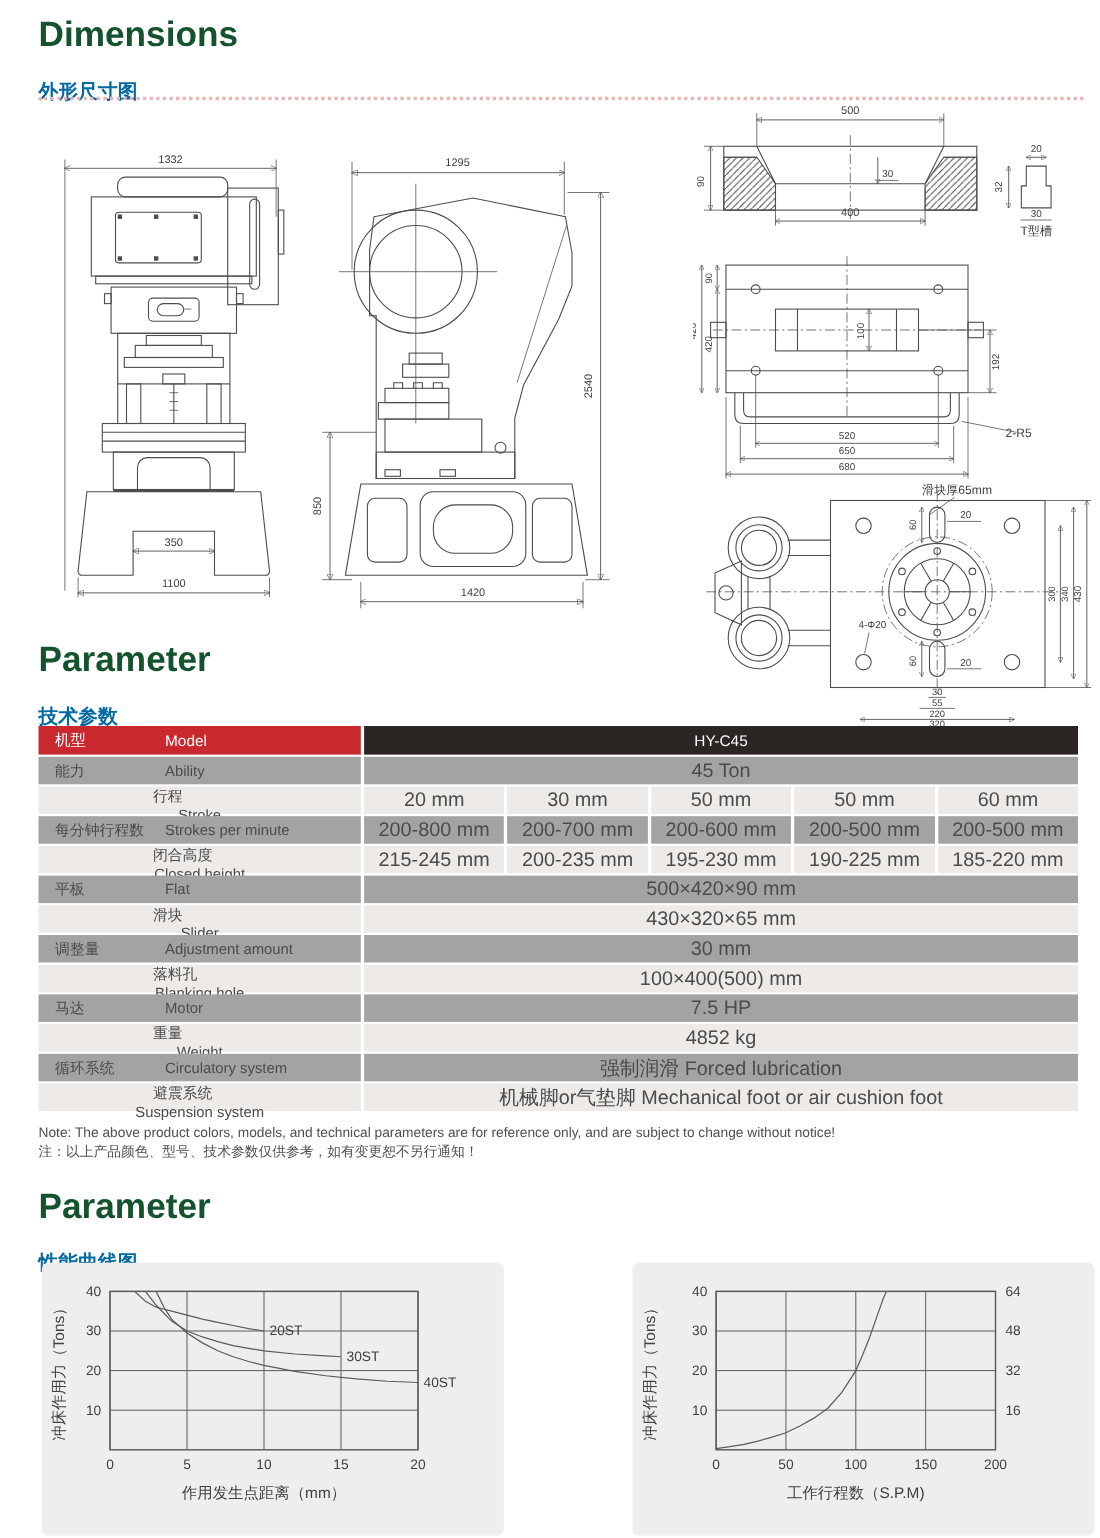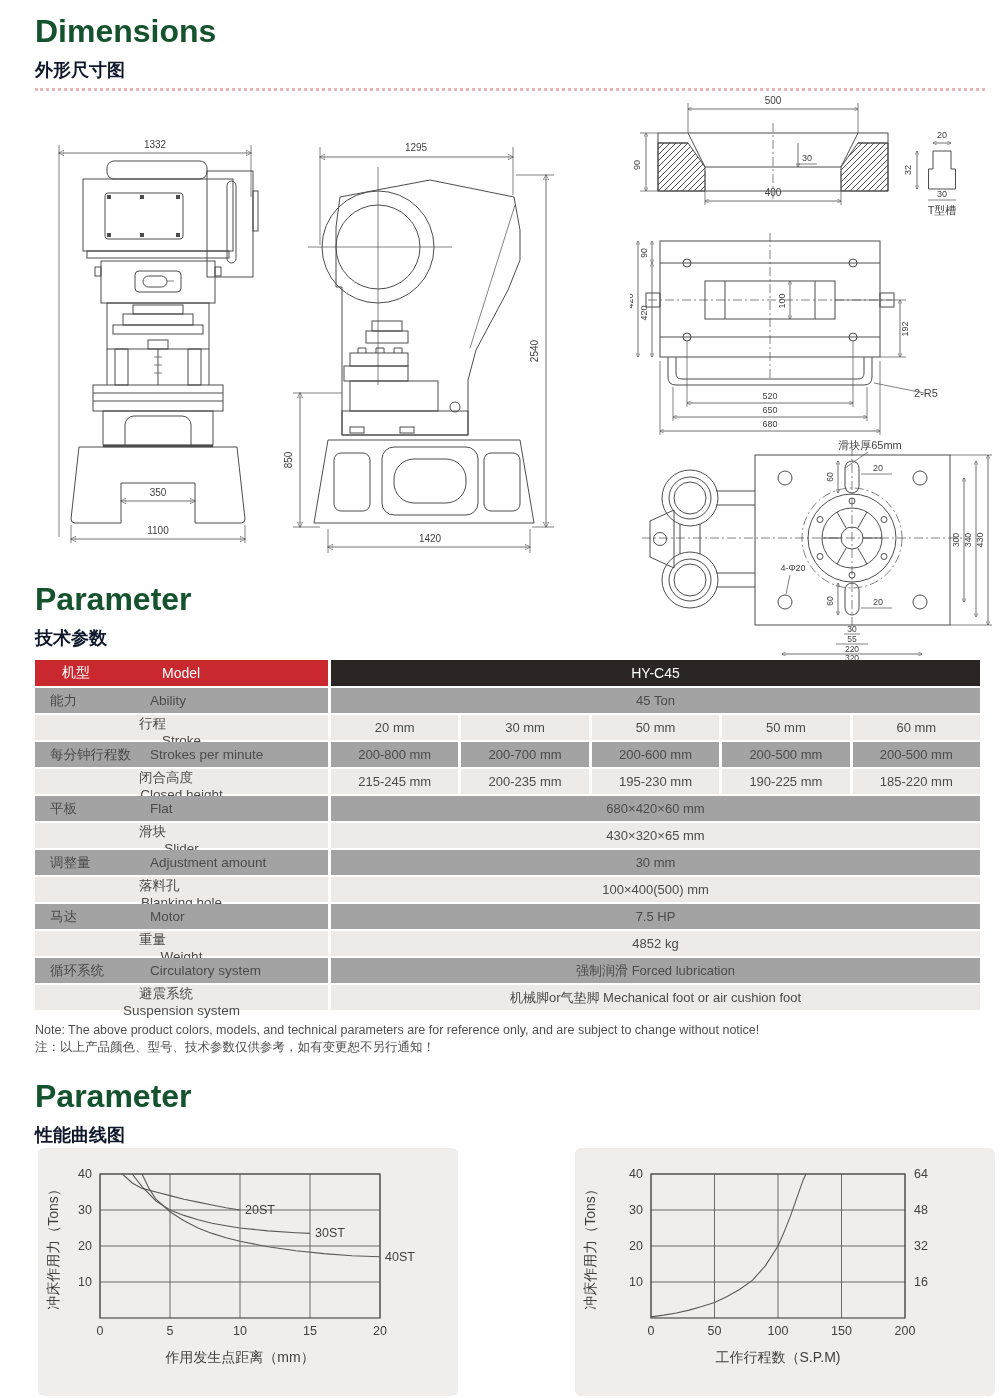--- a/index.html
+++ b/index.html
@@ -1,44 +1,44 @@
 <!DOCTYPE html>
 <html><head>
 <meta charset="utf-8">
 <style>
   * { box-sizing: border-box; }
   body { margin:0; background:#fff; font-family:"Liberation Sans", sans-serif; }
   .page { position:relative; width:1000px; height:1398px; background:#fff; overflow:hidden; }
 
   .sec-head { position:absolute; left:35px; }
   .h-en { font-size:32px; font-weight:bold; color:#14532d; line-height:1.05; }
-  .h-cn { font-size:18px; font-weight:bold; color:#0f172a; margin-top:9px; }
+  .h-cn { font-size:18px; font-weight:bold; color:#0369a1; margin-top:22px; }
   .dotline { position:absolute; left:35px; width:950px; top:88px; border-top:3px dotted #e9b4b6; }
 
   
   .dwg { position:absolute; }
   .dwg path, .dwg rect, .dwg line, .dwg circle, .dwg polygon, .dwg polyline, .dwg ellipse
     { fill:none; stroke:#4d4d4d; stroke-width:1; }
   .dwg .thin { stroke-width:0.7; }
   .dwg .dim  { stroke-width:0.8; }
   .dwg .thick{ stroke-width:2.6; }
   .dwg .cl   { stroke-width:0.7; stroke-dasharray:9 3 2 3; }
   .dwg .dot  { fill:#4d4d4d; stroke:none; }
   .dwg .hat  { fill:url(#hatch3); }
   .dwg text  { fill:#3f3f3f; font-size:10px; stroke:none; font-family:"Liberation Sans",sans-serif; text-anchor:middle; }
   .dwg text.s9 { font-size:9px; } .dwg text.s8 { font-size:8.5px; } .dwg text.s11 { font-size:11px; }
 
   
   .spec-table { position:absolute; left:35px; top:660px; width:945px;
     display:grid; grid-template-columns:118px 172px repeat(5,1fr);
     column-gap:3px; row-gap:2px; }
   .cell { height:25px; display:flex; align-items:center; justify-content:center;
-    font-size:13px; color:#4b4b4b; }
+    font-size:18px; color:#4b4b4b; }
   .hdr-label { grid-column:1/3; height:26px; background:#c9292e; color:#fff;
-    justify-content:flex-start; font-size:14px;padding-left:12px; }
+    justify-content:flex-start; font-size:14px; }
   .hdr-value { grid-column:3/8; height:26px; background:#2b2523; color:#fff; font-size:14px;text-align:center; }
   .lab { grid-column:1/3; justify-content:flex-start; font-size:13.5px; }
   .lcn { width:115px; padding-left:15px; } .len { flex:1; }
   .span5 { grid-column:3/8; }
   .bg-w { background:#a3a3a3; } .bg-g { background:#edeae7;flex-direction:column; }
 
   .notes { position:absolute; left:35px; top:1022px; font-size:12.5px; color:#4f4f4f; line-height:17px; }
 
   
   .panel { position:absolute; top:1148px; width:420px; height:248px;
@@ -364,21 +364,21 @@
       </div>
       <div class="cell bg-g">215-245 mm</div>
       <div class="cell bg-g">200-235 mm</div>
       <div class="cell bg-g">195-230 mm</div>
       <div class="cell bg-g">190-225 mm</div>
       <div class="cell bg-g">185-220 mm</div>
       <div class="cell lab bg-w">
         <span class="lcn">平板</span>
         <span class="len">Flat</span>
       </div>
-      <div class="cell span5 bg-w">680×420×60 mm</div>
+      <div class="cell span5 bg-w">500×420×90 mm</div>
       <div class="cell lab bg-g">
         <span class="lcn">滑块</span>
         <span class="len">Slider</span>
       </div>
       <div class="cell span5 bg-g">430×320×65 mm</div>
       <div class="cell lab bg-w">
         <span class="lcn">调整量</span>
         <span class="len">Adjustment amount</span>
       </div>
       <div class="cell span5 bg-w">30 mm</div>

